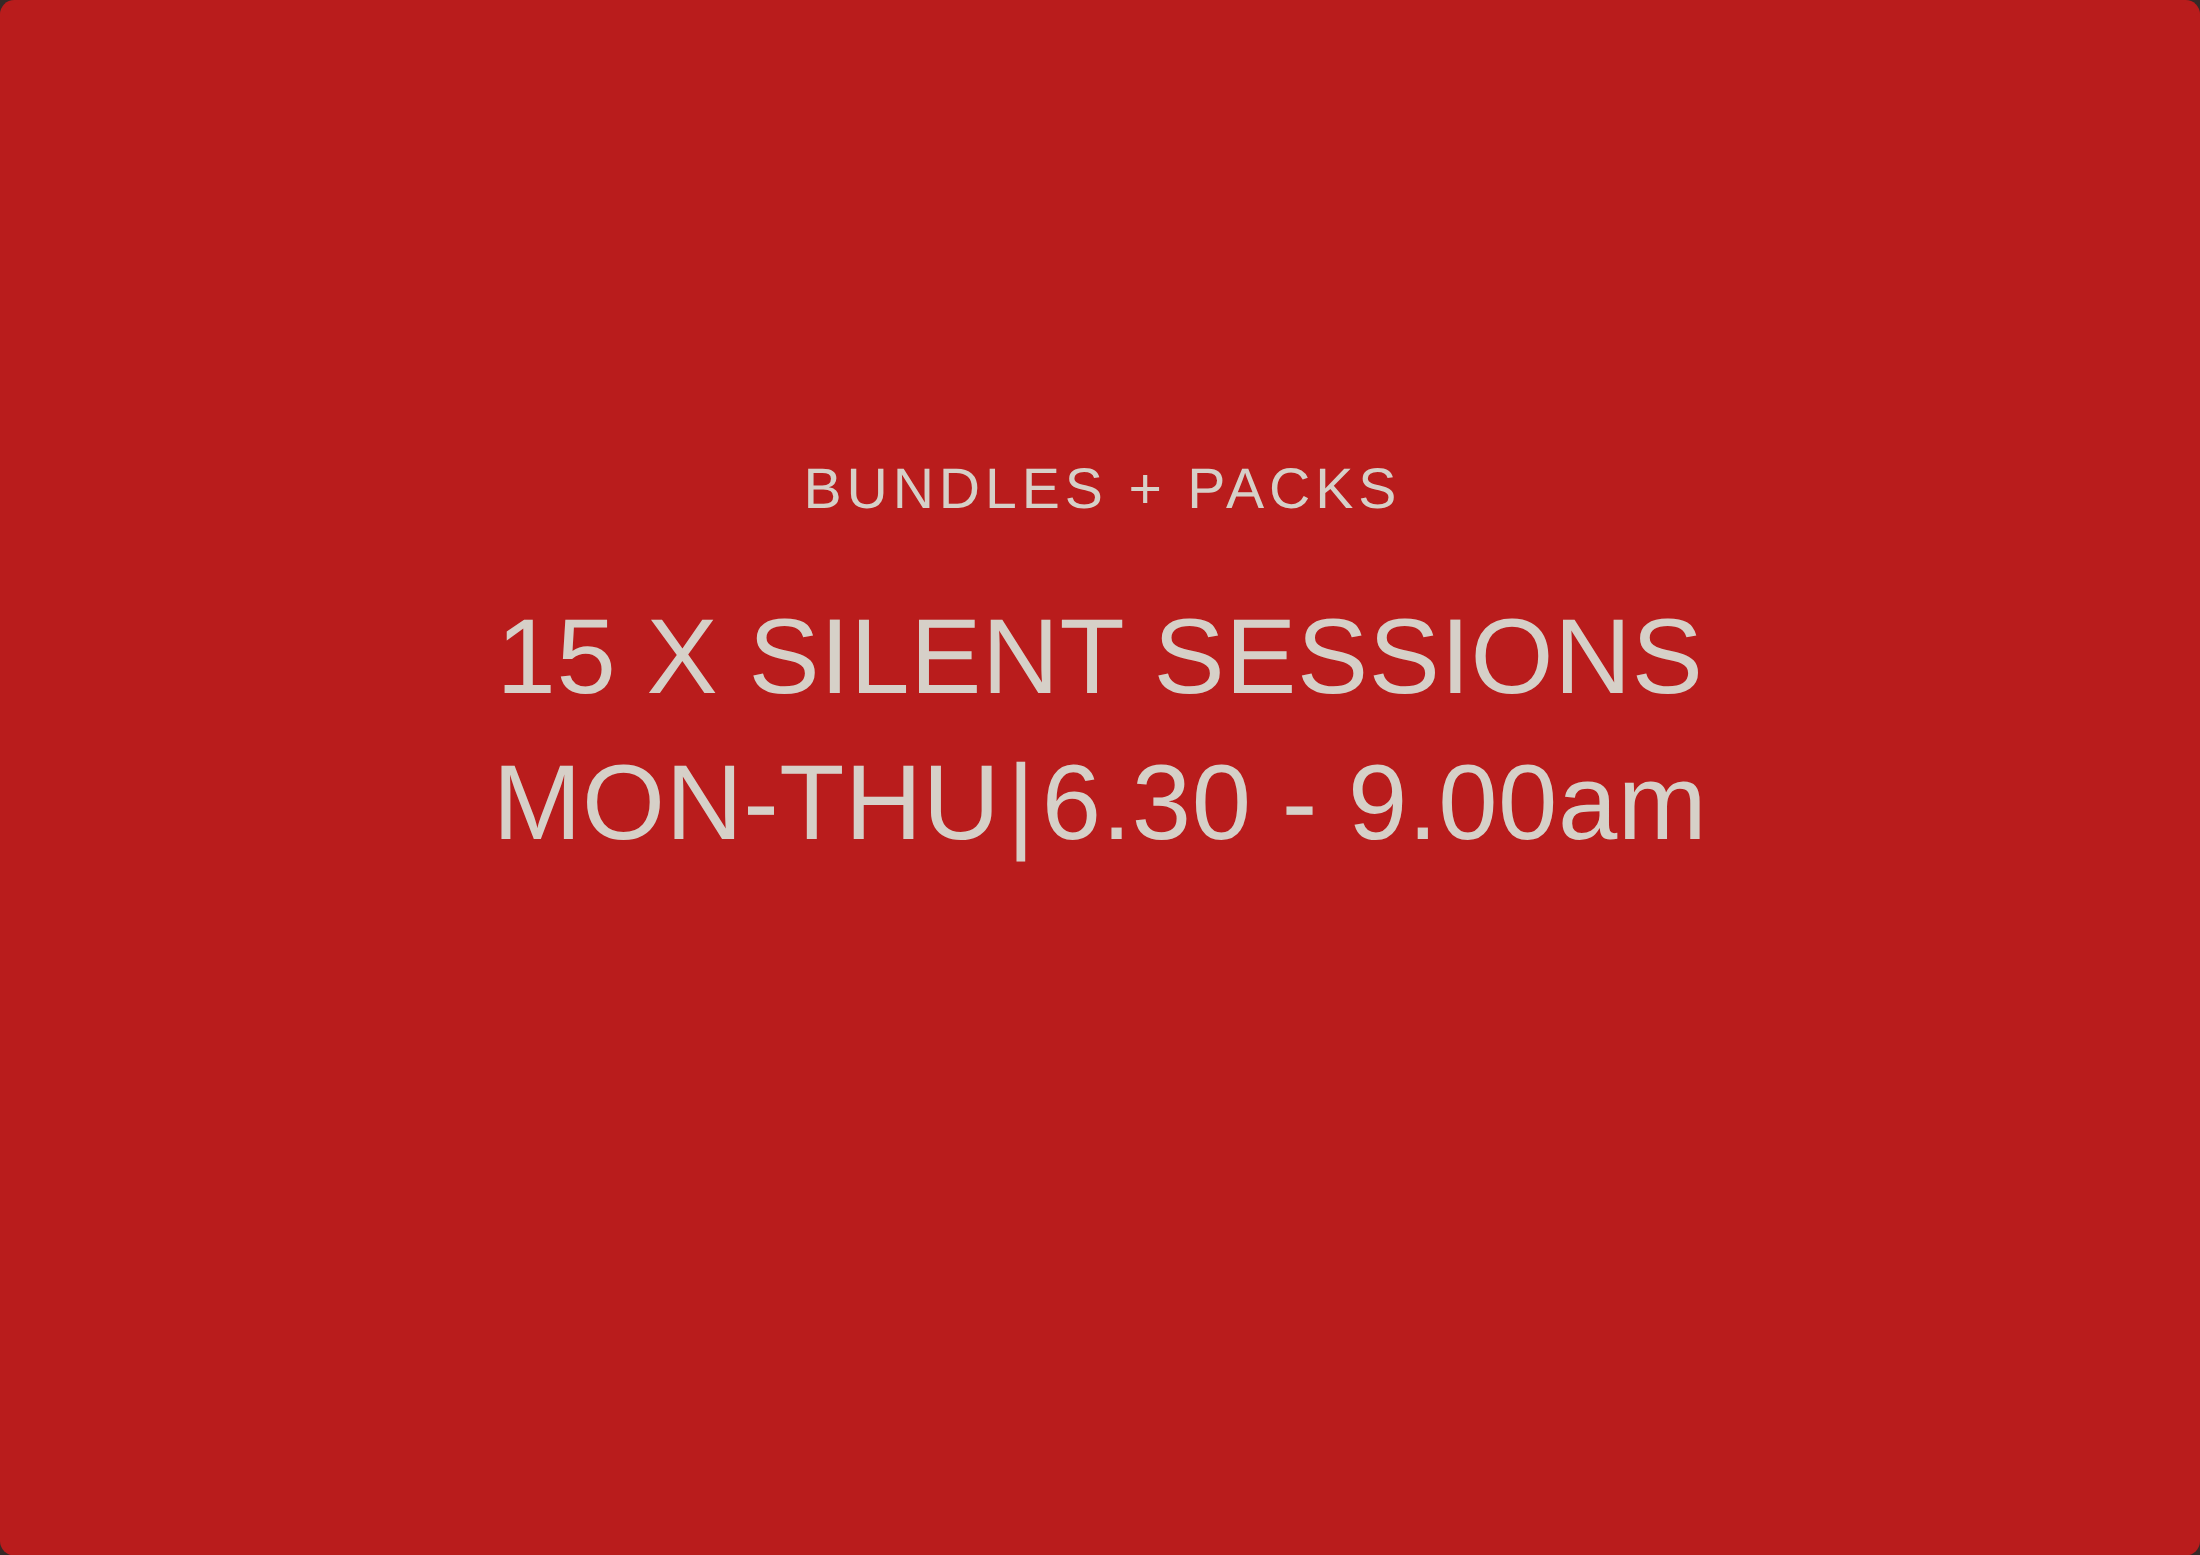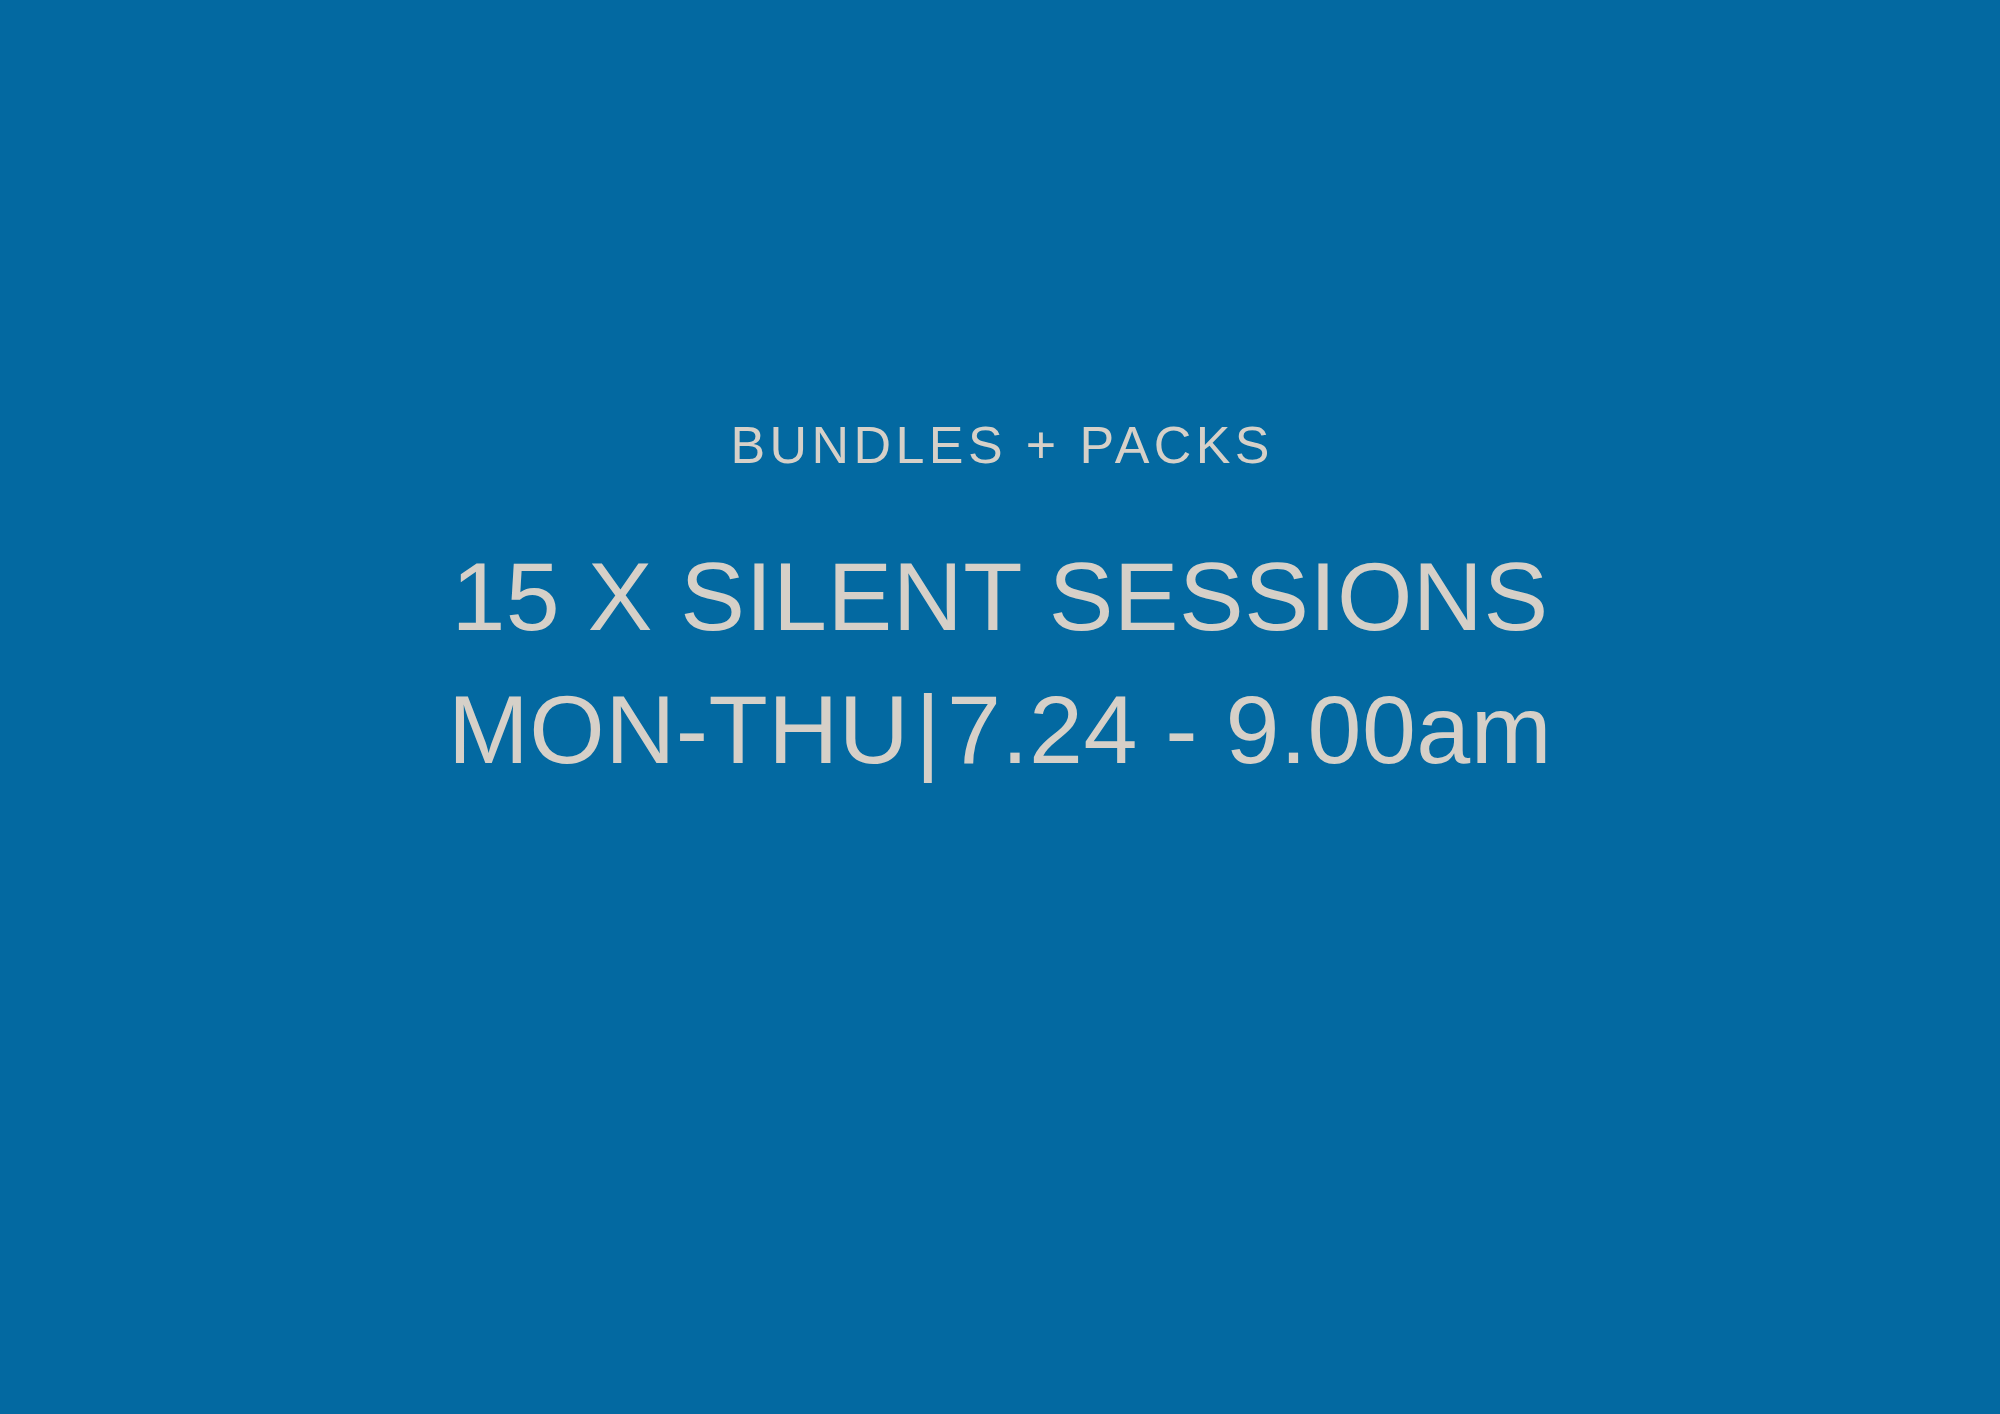--- a/index.html
+++ b/index.html
@@ -81,26 +81,26 @@
     padding: 0 6px;
   }
 
   .lowercase-suffix {
     text-transform: none;
   }
 </style>
 </head>
 <body style="background-color: rgb(54, 42, 39);">
 
-<div class="promo-card" style="background-color: #0369a1;">
+<div class="promo-card" style="background-color: #b91c1c; border-radius: 13px;">
   <div class="promo-content">
 
     <span class="eyebrow" style="color: rgb(214, 208, 200);">BUNDLES + PACKS</span>
 
     <h1 class="headline" style="color: rgb(214, 208, 200);">
       <span class="headline-line">15 X SILENT SESSIONS</span>
       <span class="headline-line">
-        <span>MON-THU</span><span class="sep">|</span><span class="lowercase-suffix">7.24 - 9.00am</span>
+        <span>MON-THU</span><span class="sep">|</span><span class="lowercase-suffix">6.30 - 9.00am</span>
       </span>
     </h1>
 
   </div>
 </div>
 
 </body></html>

